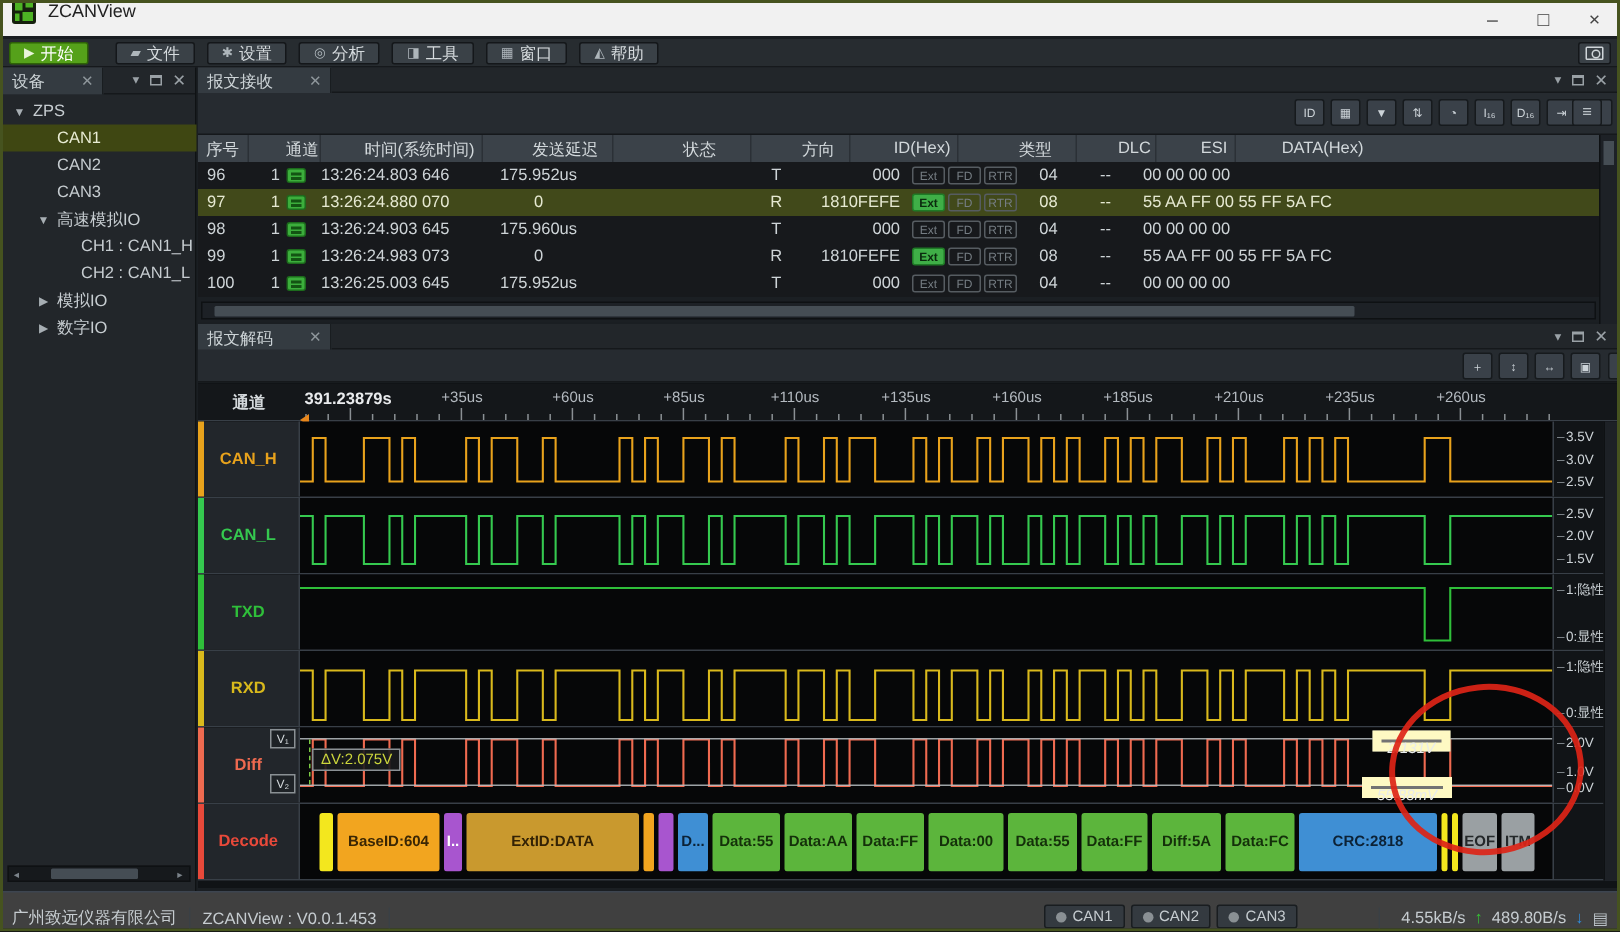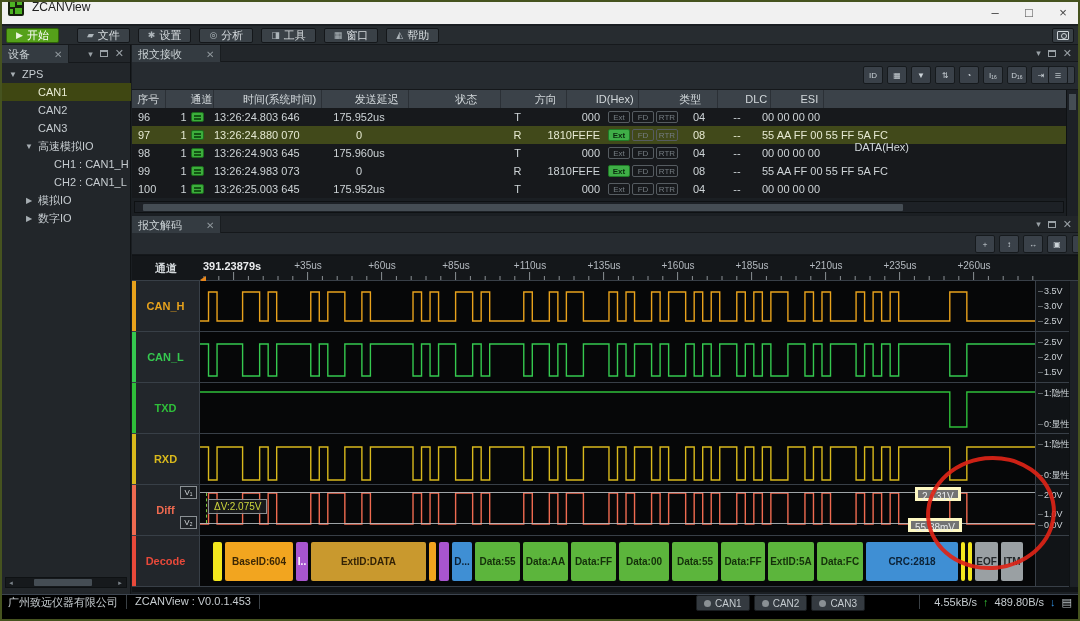--- a/index.html
+++ b/index.html
@@ -103,36 +103,36 @@
   .gut-lab { position:absolute; left:2px; white-space:nowrap; }
   .gut-lab i { font-style:normal; color:#8a9196; margin-right:1px; }
 
   
   .cursor-line { position:absolute; left:0; width:835px; height:0; border-top:1px solid #b9bec2; opacity:.85; }
   .vbox { position:absolute; left:-20px; width:17px; height:13px; background:#1e2226; border:1px solid #8a9094;
           color:#d3d8db; font-size:8px; display:flex; align-items:center; justify-content:center; z-index:3; }
   .dv-line { position:absolute; left:6px; top:8px; height:30px; width:0; border-left:1px dashed #7ac943; }
   .dv-box { position:absolute; left:8px; top:14px; padding:1px 5px; background:rgba(25,28,30,.9); border:1px solid #8a9094;
             color:#ccd63c; font-size:10px; white-space:nowrap; }
-  .val-box { position:absolute; padding:0 4px; height:14px; line-height:13px; background:#737373; border:3px solid #fef9c3;
-             color:#e8ebec; font-size:10px; z-index:3; }
+  .val-box { position:absolute; padding:0 4px; height:14px; line-height:13px; background:#737373; border:6px solid #fef9c3;
+             color:#e8ebec; font-size:10px; z-index:3;font-style:italic; }
 
   
   .seg-wrap { position:absolute; left:0; top:6px; width:835px; height:39px; display:flex; padding-left:13px; overflow:hidden; }
   .seg { height:100%; margin-right:3px; border-radius:2px; flex:none; display:flex; align-items:center; justify-content:center;
          font-size:10px; font-weight:bold; overflow:hidden; white-space:nowrap; }
 
   .red-ellipse { position:absolute; left:926px; top:456px; width:130px; height:114px; border:4px solid #dd2417;
                  border-radius:50%; transform:rotate(-6deg); z-index:40; opacity:.92; }
 
   .dc-vscroll { position:absolute; right:0; top:65px; width:9px; height:306px; background:#1d2126; border-left:1px solid #0e1113; }
 
   
-  .statusbar { position:absolute; left:0; top:594px; width:1080px; height:25px; background:#000000; border-top:1px solid #3d4550;
-               display:flex; align-items:flex-start; color:#c6ccd0; z-index:6; }
+  .statusbar { position:absolute; left:0; top:594px; width:1080px; height:25px; background:#404040; border-top:1px solid #3d4550;
+               display:flex; align-items:flex-end; color:#c6ccd0; z-index:6; }
   .sb-sep { width:1px; height:14px; background:#3a4045; margin:0 8px; }
   .sb-channels { position:absolute; left:696px; display:flex; gap:4px; }
   .sb-chan { height:16px; padding:0 7px; background:#343a40; border:1px solid #191d20; border-radius:2px;
              display:flex; align-items:center; gap:4px; font-size:10px; }
   .dot { width:7px; height:7px; border-radius:50%; background:#8a9094; }
   .sb-right { margin-left:auto; display:flex; align-items:center; gap:6px; padding-right:8px; }
   .up { color:#35c135; font-weight:bold; } .down { color:#2f8fe0; font-weight:bold; }
   .printer-ico { color:#b9c0c5; font-size:11px; }
 </style>
 </head>
@@ -277,21 +277,21 @@
         <div class="hc" style="width: 44px;">序号</div>
         <div class="hc" style="width: 32px;">通道</div>
         <div class="hc" style="width: 110px;">时间(系统时间)</div>
         <div class="hc" style="width: 82px;">发送延迟</div>
         <div class="hc" style="width: 90px;">状态</div>
         <div class="hc" style="width: 55px;">方向</div>
         <div class="hc" style="width: 63px;">ID(Hex)</div>
         <div class="hc" style="width: 72px;">类型</div>
         <div class="hc" style="width: 38px;">DLC</div>
         <div class="hc" style="width: 38px;">ESI</div>
-        <div class="hc" style="width: 300px; justify-content: flex-start; padding-left: 6px; margin-top: 48px;">DATA(Hex)</div>
+        <div class="hc" style="width: 300px; justify-content: flex-start; padding-left: 6px;">DATA(Hex)</div>
       </div>
     <div class="rx-body" id="rx-body">
         <div class="row">
           <div class="cell" style="width: 44px; justify-content: flex-start; padding-left: 6px;">96</div>
           <div class="cell" style="width: 32px; justify-content: center;">
             <span>1</span>
             <span class="ch-chip"></span>
           </div>
           <div class="cell" style="width: 110px; justify-content: flex-start; padding-left: 6px;">13:26:24.803 646</div>
           <div class="cell" style="width: 82px; justify-content: center;">175.952us</div>
@@ -575,21 +575,21 @@
               <div class="seg" style="width: 115px; background: rgb(201, 153, 46); color: rgb(51, 34, 5);">ExtID:DATA</div>
               <div class="seg" style="width: 7px; background: rgb(242, 165, 31); color: rgb(58, 38, 4);"></div>
               <div class="seg" style="width: 10px; background: rgb(168, 85, 207); color: rgb(255, 255, 255);"></div>
               <div class="seg" style="width: 20px; background: rgb(63, 143, 212); color: rgb(12, 34, 54);">D...</div>
               <div class="seg" style="width: 45px; background: rgb(92, 181, 60); color: rgb(20, 48, 10);">Data:55</div>
               <div class="seg" style="width: 45px; background: rgb(92, 181, 60); color: rgb(20, 48, 10);">Data:AA</div>
               <div class="seg" style="width: 45px; background: rgb(92, 181, 60); color: rgb(20, 48, 10);">Data:FF</div>
               <div class="seg" style="width: 50px; background: rgb(92, 181, 60); color: rgb(20, 48, 10);">Data:00</div>
               <div class="seg" style="width: 46px; background: rgb(92, 181, 60); color: rgb(20, 48, 10);">Data:55</div>
               <div class="seg" style="width: 44px; background: rgb(92, 181, 60); color: rgb(20, 48, 10);">Data:FF</div>
-              <div class="seg" style="width: 46px; background: rgb(92, 181, 60); color: rgb(20, 48, 10);">ExtID:5A</div>
+              <div class="seg" style="width: 46px; background: rgb(92, 181, 60); color: rgb(20, 48, 10);">Diff:5A</div>
               <div class="seg" style="width: 46px; background: rgb(92, 181, 60); color: rgb(20, 48, 10);">Data:FC</div>
               <div class="seg" style="width: 92px; background: rgb(63, 143, 212); color: rgb(12, 34, 54);">CRC:2818</div>
               <div class="seg" style="width: 4px; background: rgb(243, 231, 30); color: rgb(51, 51, 0);"></div>
               <div class="seg" style="width: 4px; background: rgb(243, 231, 30); color: rgb(51, 51, 0);"></div>
               <div class="seg" style="width: 23px; background: rgb(154, 160, 163); color: rgb(36, 40, 42);">EOF</div>
               <div class="seg" style="width: 22px; background: rgb(154, 160, 163); color: rgb(36, 40, 42);">ITM</div>
             </div>
           </div>
           <div class="wv-gutter"></div>
         </div>

